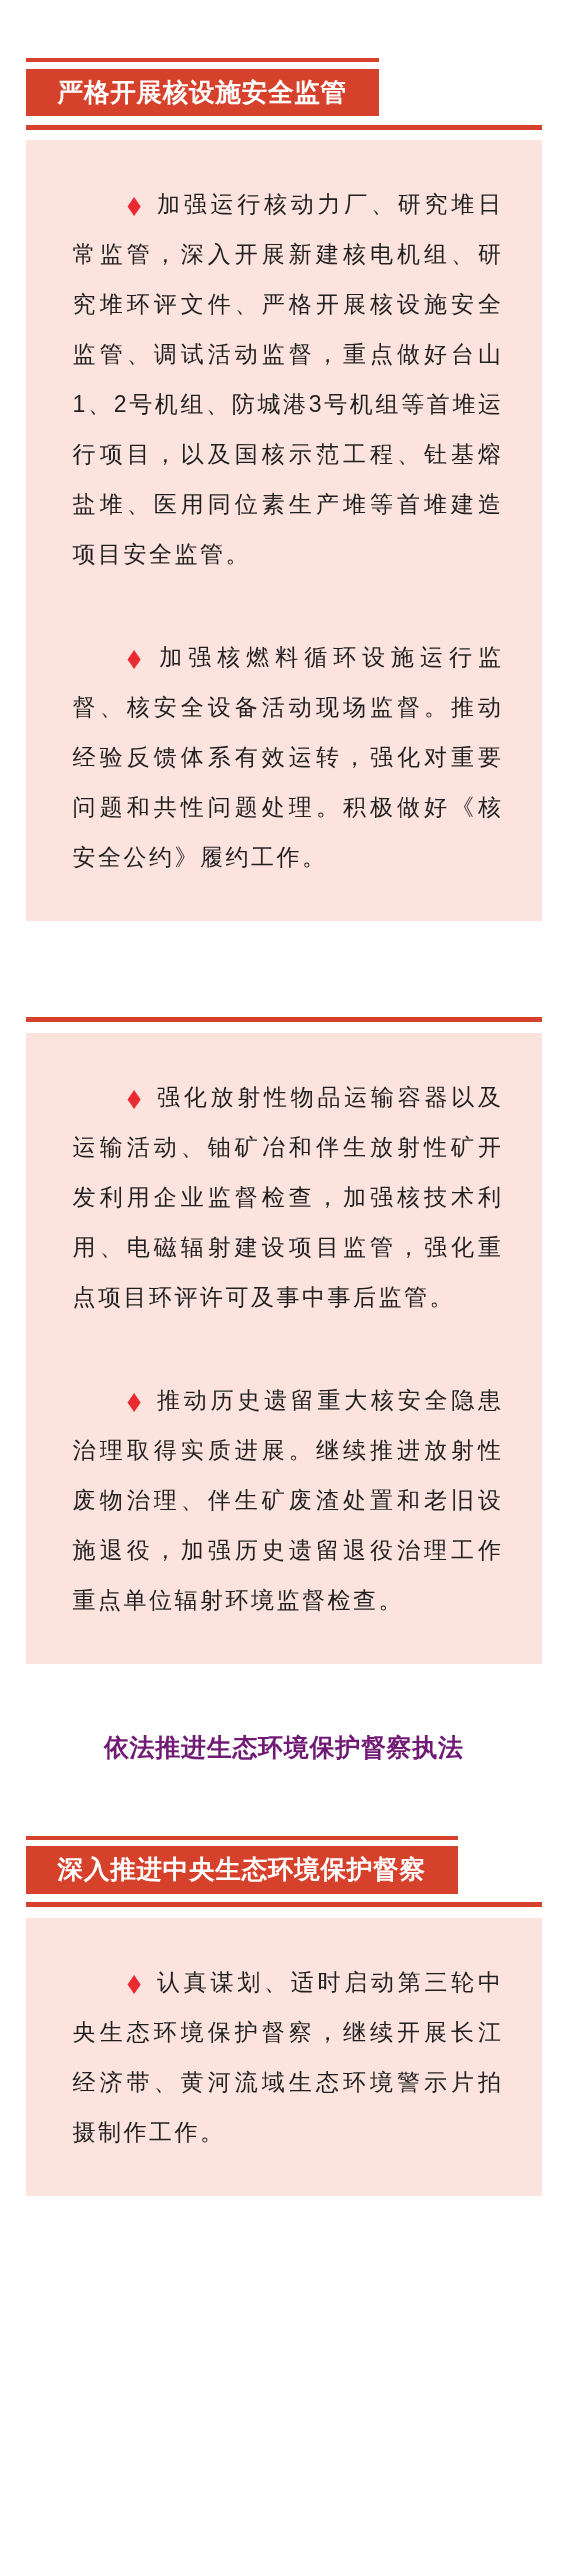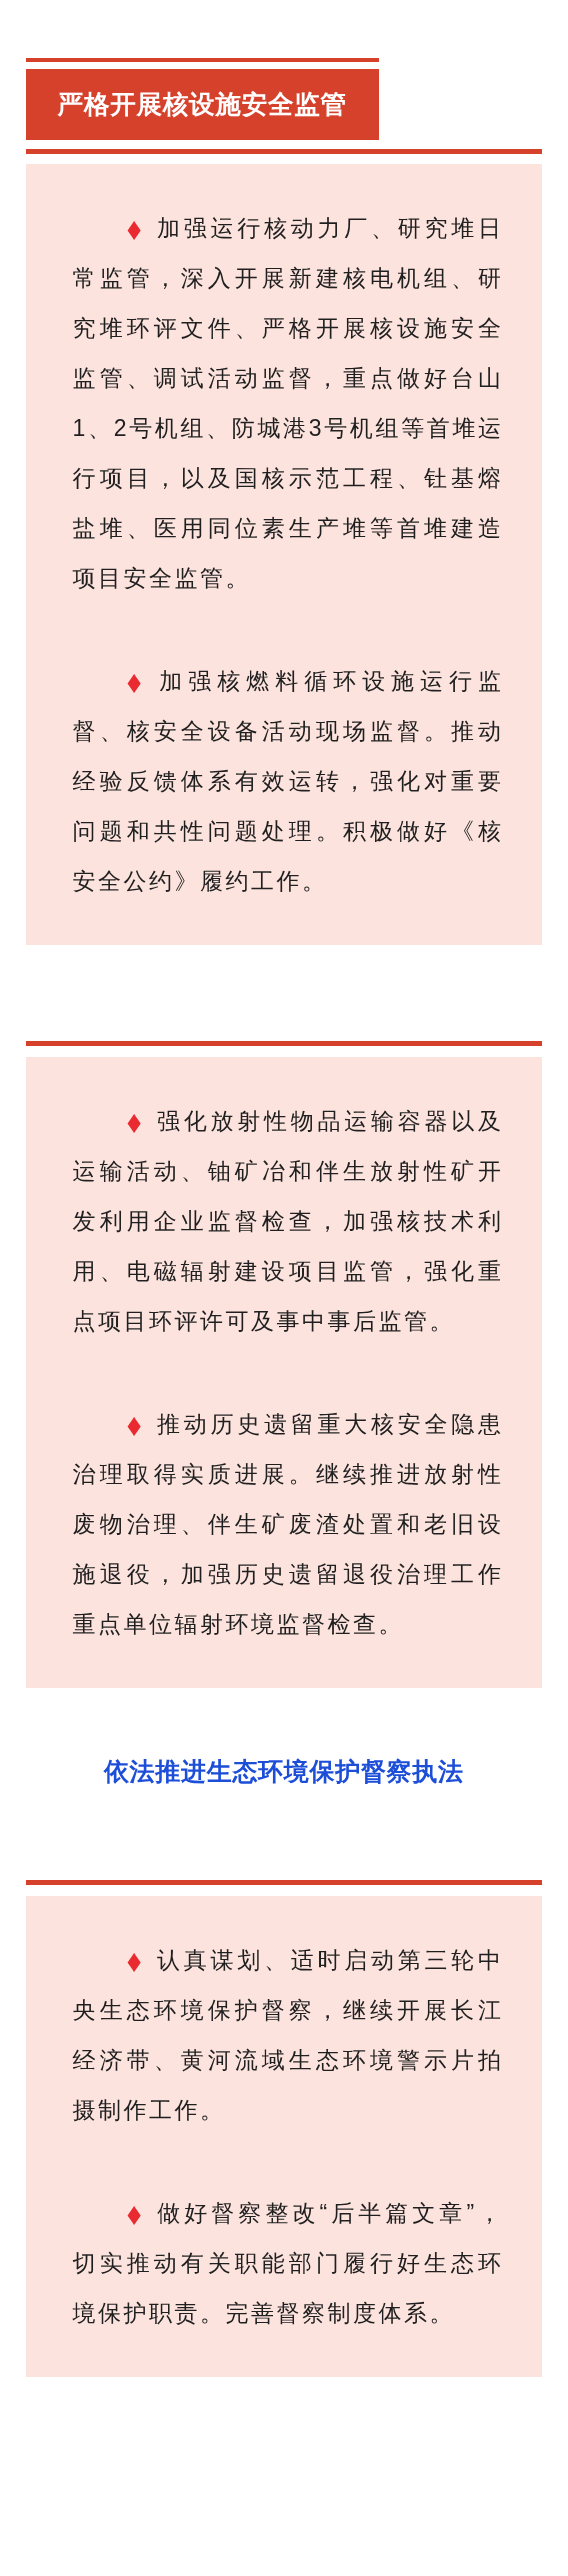--- a/index.html
+++ b/index.html
@@ -22,21 +22,21 @@
     background: #d6412c;
     margin-bottom: 6.4px;
   }
   .header-box {
     background: #d6412c;
     color: #ffffff;
     font-size: 25.6px;
     font-weight: bold;
     line-height: 25.6px;
     letter-spacing: 0.7px;
-    padding: 23px 32px;
+    padding: 11px 32px;
     white-space: nowrap;
   }
   .rule-full {
     height: 5px;
     background: #d6412c;
     margin: 8.5px 0 10.7px 0;
     width: 100%;
   }
 
   
@@ -71,21 +71,21 @@
   .panel-2 { margin-bottom: 69px; }
   .panel-3 { margin-bottom: 0; }
 
   
   .mid-title {
     margin: 0 0 75px 0;
     font-size: 25px;
     font-weight: bold;
     line-height: 28px;
     letter-spacing: 0.7px;
-    color: #1d4ed8;
+    color: #701a75;
     text-align: center;
   }
 </style>
 </head>
 <body>
 
 <div class="page">
 
   <section>
     <div class="header-group">
@@ -110,22 +110,24 @@
       <p><span class="diamond">◆</span><span>强化放射性物品运输容器以及运输活动、铀矿冶和伴生放射性矿开发利用企业监督检查，加强核技术利用、电磁辐射建设项目监管，强化重点项目环评许可及事中事后监管。</span></p>
       <p><span class="diamond">◆</span><span>推动历史遗留重大核安全隐患治理取得实质进展。继续推进放射性废物治理、伴生矿废渣处置和老旧设施退役，加强历史遗留退役治理工作重点单位辐射环境监督检查。</span></p>
     </div>
   </section>
 
   <h2 class="mid-title">依法推进生态环境保护督察执法</h2>
 
   <section>
     <div class="header-group">
       <div class="rule-top"></div>
+      <div class="header-box">
+        <span>深入推进中央生态环境保护督察</span>
+      </div>
     </div>
     <div class="rule-full"></div>
     <div class="panel panel-3">
       <p><span class="diamond">◆</span><span>认真谋划、适时启动第三轮中央生态环境保护督察，继续开展长江经济带、黄河流域生态环境警示片拍摄制作工作。</span></p>
-      <p><span class="diamond">◆</span><span>做好督察整改“后半篇文章”，切实推动有关职能部门履行好生态环境保护职责。完善督察制度体系。</span></p>
     </div>
   </section>
 
 </div>
 
 
 </body></html>

